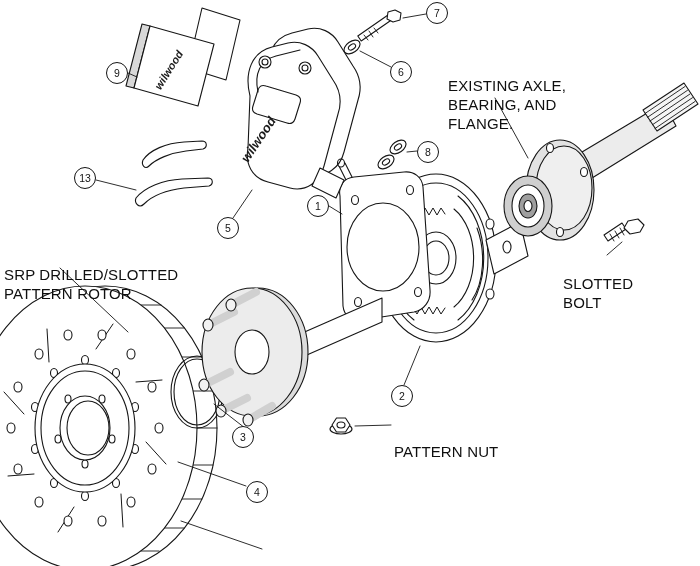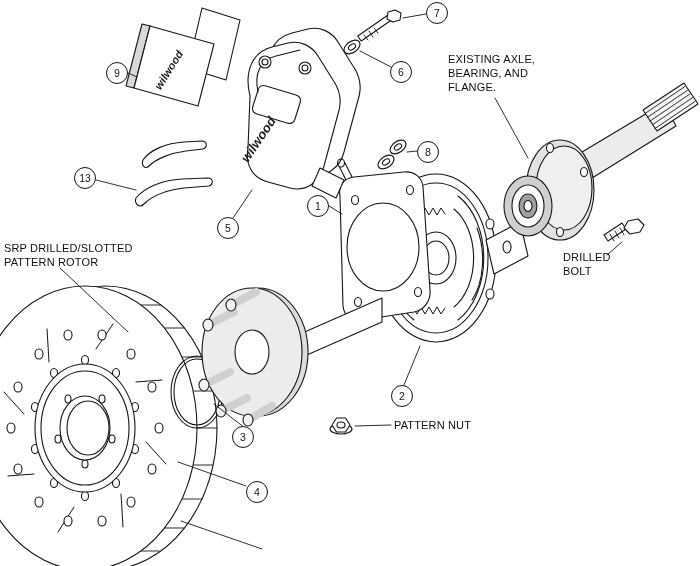--- a/index.html
+++ b/index.html
@@ -8,22 +8,22 @@
     position:relative; width:700px; height:566px; background:#fff;
     font-family:"Liberation Sans", sans-serif; overflow:hidden;
   }
   .artwork { position:absolute; inset:0; }
   .callout {
     position:absolute; width:22px; height:22px; border:1.4px solid #141414;
     border-radius:50%; background:#fff; display:flex; align-items:center;
     justify-content:center; font-size:10.5px; color:#141414; z-index:3;
   }
   .label {
-    position:absolute; font-size:11px; line-height:1.25; color:#0f0f0f;
-    white-space:pre-line; letter-spacing:.15px; z-index:3;
+    position:absolute; font-size:15px; line-height:1.25; color:#0f0f0f;
+    white-space:pre-line; letter-spacing:.15px; z-index:3;margin-top:24px;
   }
   .brand-text {
     font-family:"Liberation Sans", sans-serif; font-style:italic;
     font-weight:bold; fill:#1a1a1a;
   }
 </style>
 </head>
 <body>
 
 <div class="stage">
@@ -265,19 +265,19 @@
   <div class="callout" style="left:106px;top:62px">
       <span>9</span>
     </div>
   <div class="callout" style="left:74px;top:167px">
       <span>13</span>
     </div>
 
   <div class="label" style="left:448px;top:53px">EXISTING AXLE,
 BEARING, AND
 FLANGE.</div>
-  <div class="label" style="left:563px;top:251px">DRILLED
+  <div class="label" style="left:563px;top:251px">SLOTTED
 BOLT</div>
   <div class="label" style="left:394px;top:419px">PATTERN NUT</div>
   <div class="label" style="left:4px;top:242px">SRP DRILLED/SLOTTED
 PATTERN ROTOR</div>
 
 </div>
 
 </body></html>

